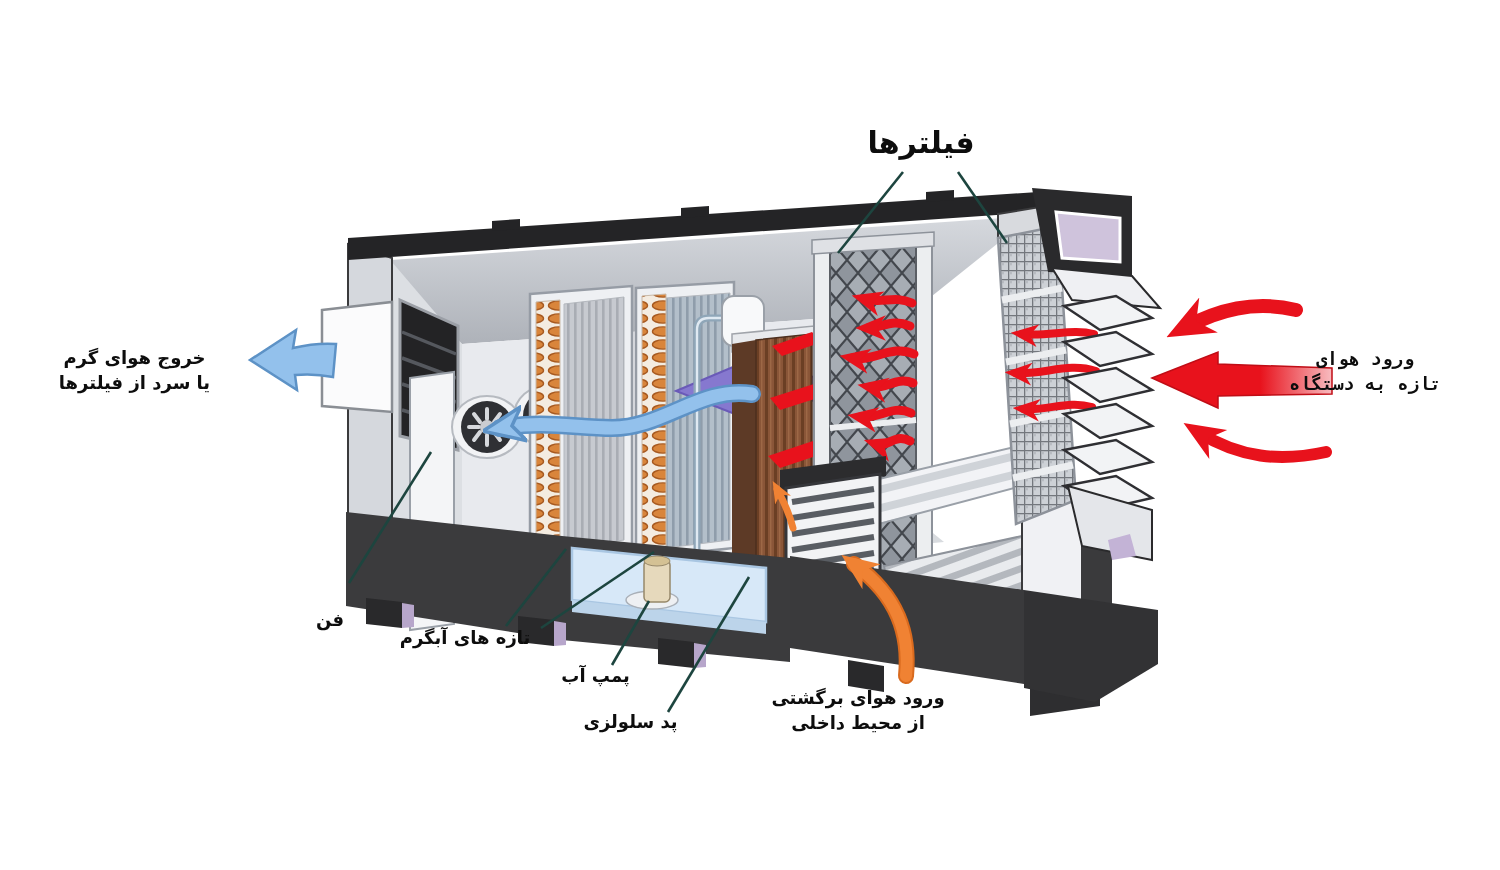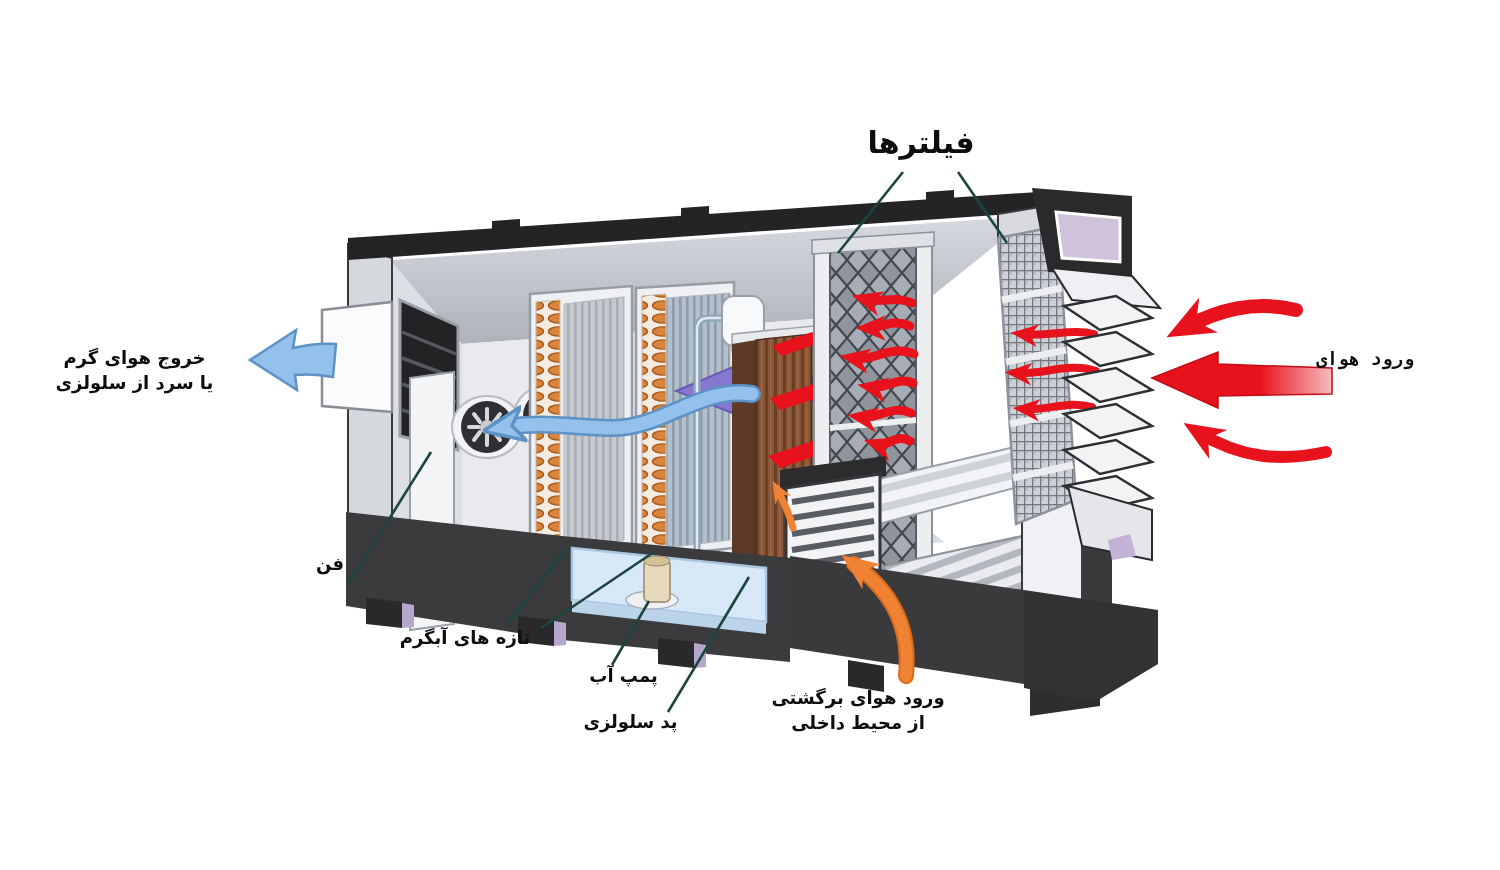--- a/index.html
+++ b/index.html
@@ -294,36 +294,37 @@
     <path class="leader" d="M668 712 L749 577"></path>
   </g>
 </svg>
 
 <div class="lbl lbl-filters" style="left:836px;top:122px;width:170px;">
   <span>فیلترها</span>
 </div>
 
 <div class="lbl" style="left:1265px;top:348px;width:200px;font-family:Liberation Mono, monospace;">
   <span>ورود هوای</span>
+  <span class="l2">تازه به دستگاه</span>
 </div>
 
 <div class="lbl" style="left:12px;top:346px;width:245px;">
   <span>خروج هوای گرم</span>
-  <span class="l2">یا سرد از سلولزی</span>
-</div>
-
-<div class="lbl" style="left:295px;top:552px;width:70px;">
+  <span class="l2">یا سرد از فیلترها</span>
+</div>
+
+<div class="lbl" style="left:295px;top:608px;width:70px;">
   <span>فن</span>
 </div>
 
 <div class="lbl" style="left:345px;top:626px;width:240px;">
   <span>تازه های آبگرم</span>
 </div>
 
-<div class="lbl" style="left:556px;top:664px;width:135px;">
+<div class="lbl" style="left:528px;top:664px;width:135px;">
   <span>پمپ آب</span>
 </div>
 
 <div class="lbl" style="left:548px;top:710px;width:165px;">
   <span>پد سلولزی</span>
 </div>
 
 <div class="lbl" style="left:718px;top:686px;width:280px;">
   <span>ورود هوای برگشتی</span>
   <span class="l2">از محیط داخلی</span>

